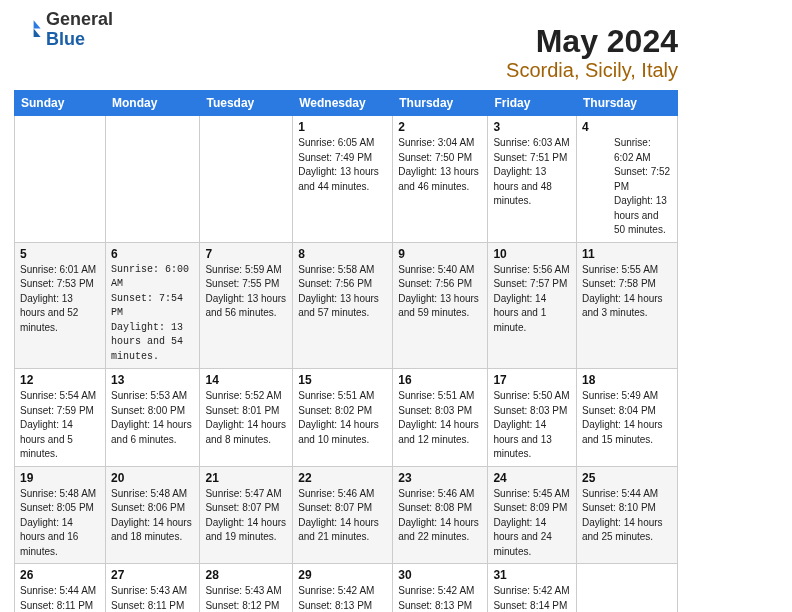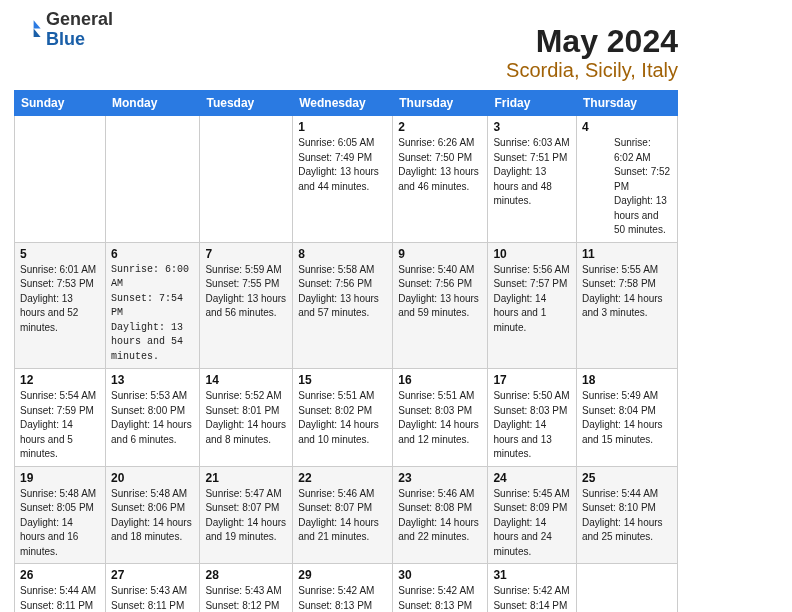--- a/index.html
+++ b/index.html
@@ -136,21 +136,21 @@
           <td class="empty-cell"></td>
           <td class="empty-cell"></td>
           <td>
             <div class="day-num">1</div>
             <div class="day-info" style="white-space: pre-line;">Sunrise: 6:05 AM
 Sunset: 7:49 PM
 Daylight: 13 hours and 44 minutes.</div>
           </td>
           <td>
             <div class="day-num">2</div>
-            <div class="day-info" style="white-space: pre-line;">Sunrise: 6:26 AM
+            <div class="day-info" style="white-space: pre-line;">Sunrise: 3:04 AM
 Sunset: 7:50 PM
 Daylight: 13 hours and 46 minutes.</div>
           </td>
           <td>
             <div class="day-num">3</div>
             <div class="day-info" style="white-space: pre-line;">Sunrise: 6:03 AM
 Sunset: 7:51 PM
 Daylight: 13 hours and 48 minutes.</div>
           </td>
           <td>

